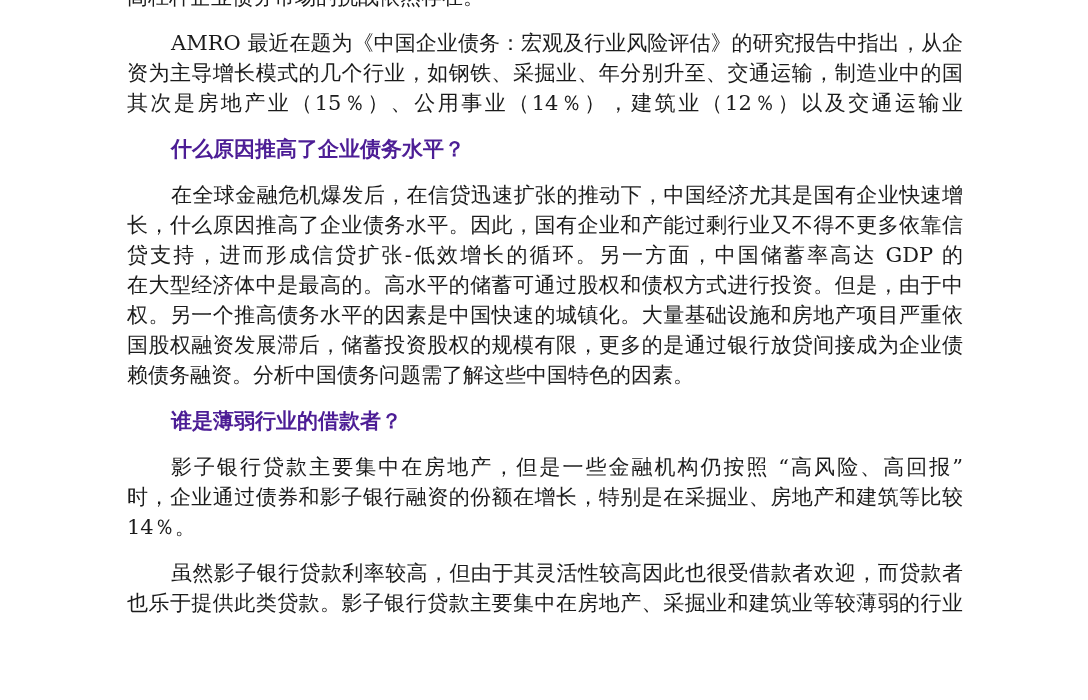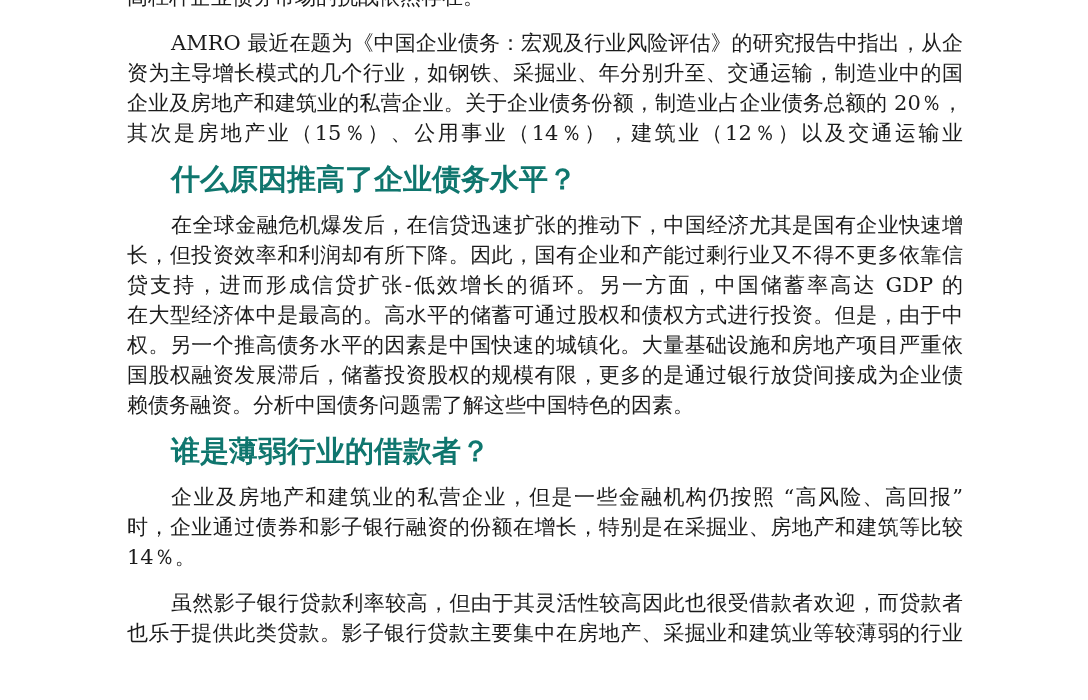--- a/index.html
+++ b/index.html
@@ -34,59 +34,58 @@
   }
   .line.short {
     text-align: center;
     text-align-last: left;
   }
   .line.indent { text-indent: 44px; }
   .heading {
     margin: 14px 0;
     font-family: "DejaVu Sans", "Liberation Sans", sans-serif;
     font-weight: bold;
-    font-size: 29px;
+    font-size: 21px;
     line-height: 30px;
     text-indent: 44px;
-    color: #0f766e;
+    color: #4c1d95;
   }
 </style>
 </head>
 <body>
 
 <div class="page">
   <div class="content">
 
     <div class="para">
       <div class="line short">高杠杆企业债务市场的挑战依然存在。</div>
     </div>
 
     <div class="para">
       <div class="line indent">AMRO 最近在题为《中国企业债务：宏观及行业风险评估》的研究报告中指出，从企</div>
       <div class="line">资为主导增长模式的几个行业，如钢铁、采掘业、年分别升至、交通运输，制造业中的国有</div>
-      <div class="line">企业及房地产和建筑业的私营企业。关于企业债务份额，制造业占企业债务总额的 20％，</div>
       <div class="line">其次是房地产业（15％）、公用事业（14％），建筑业（12％）以及交通运输业（12％）。</div>
     </div>
 
     <div class="heading">什么原因推高了企业债务水平？</div>
 
     <div class="para">
       <div class="line indent">在全球金融危机爆发后，在信贷迅速扩张的推动下，中国经济尤其是国有企业快速增</div>
-      <div class="line">长，但投资效率和利润却有所下降。因此，国有企业和产能过剩行业又不得不更多依靠信</div>
+      <div class="line">长，什么原因推高了企业债务水平。因此，国有企业和产能过剩行业又不得不更多依靠信</div>
       <div class="line">贷支持，进而形成信贷扩张-低效增长的循环。另一方面，中国储蓄率高达 GDP 的 46％，</div>
       <div class="line">在大型经济体中是最高的。高水平的储蓄可通过股权和债权方式进行投资。但是，由于中</div>
       <div class="line">权。另一个推高债务水平的因素是中国快速的城镇化。大量基础设施和房地产项目严重依</div>
       <div class="line">国股权融资发展滞后，储蓄投资股权的规模有限，更多的是通过银行放贷间接成为企业债</div>
       <div class="line short">赖债务融资。分析中国债务问题需了解这些中国特色的因素。</div>
     </div>
 
     <div class="heading">谁是薄弱行业的借款者？</div>
 
     <div class="para">
-      <div class="line indent">企业及房地产和建筑业的私营企业，但是一些金融机构仍按照 “高风险、高回报”</div>
+      <div class="line indent">影子银行贷款主要集中在房地产，但是一些金融机构仍按照 “高风险、高回报”</div>
       <div class="line">时，企业通过债券和影子银行融资的份额在增长，特别是在采掘业、房地产和建筑等比较</div>
       <div class="line short">14％。</div>
     </div>
 
     <div class="para">
       <div class="line indent">虽然影子银行贷款利率较高，但由于其灵活性较高因此也很受借款者欢迎，而贷款者</div>
       <div class="line">也乐于提供此类贷款。影子银行贷款主要集中在房地产、采掘业和建筑业等较薄弱的行业</div>
     </div>
 
   </div>

